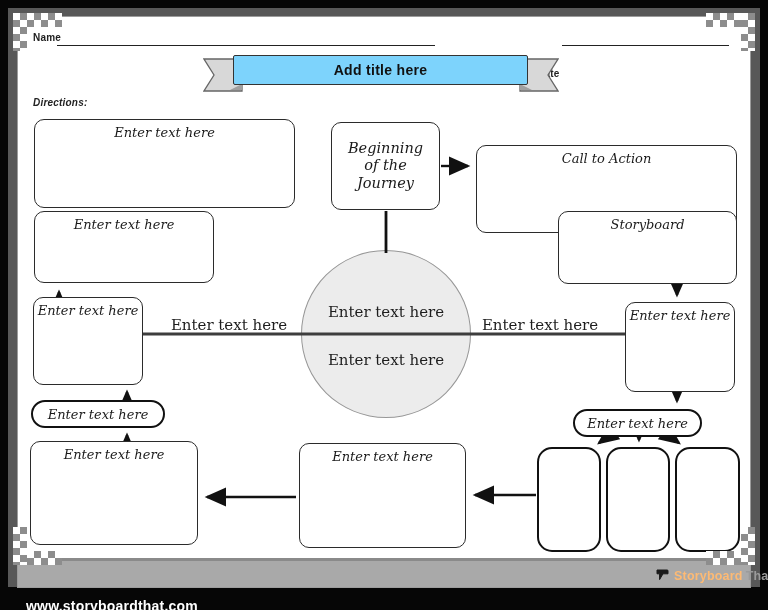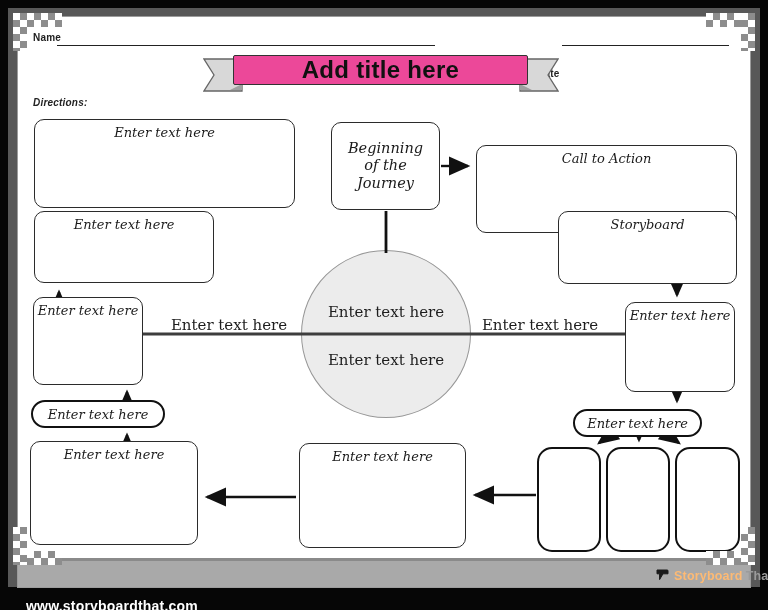--- a/index.html
+++ b/index.html
@@ -23,23 +23,23 @@
   .ck-br-h{left:706px;top:551px;width:49px;height:14px;}
   .ck-br-v{left:741px;top:527px;width:14px;height:38px;}
 
   .small-label{position:absolute;font-size:10px;font-weight:bold;color:#222;letter-spacing:.2px;}
   .write-line{position:absolute;border-bottom:1.5px solid #222;height:0;}
 
   
   .ribbon{position:absolute;z-index:2;}
   .banner-rect{
     position:absolute;left:233px;top:55px;width:295px;height:30px;z-index:3;
-    background:#ec4899;border:1.6px solid #333;border-radius:2px;box-sizing:border-box;
+    background:#7dd3fc;border:1.6px solid #333;border-radius:2px;box-sizing:border-box;
     display:flex;align-items:center;justify-content:center;
-    font-size:24px;font-weight:800;letter-spacing:.3px;color:#111;
+    font-size:14px;font-weight:800;letter-spacing:.3px;color:#111;
   }
 
   
   .node{
     position:absolute;background:#fff;border:1.6px solid #2b2b2b;border-radius:10px;
     box-sizing:border-box;text-align:center;padding-top:3px;z-index:4;
   }
   .node.thick{border-width:2.5px;border-color:#111;border-radius:15px;}
   .pill{
     position:absolute;background:#fff;border:2.5px solid #111;border-radius:15px;

